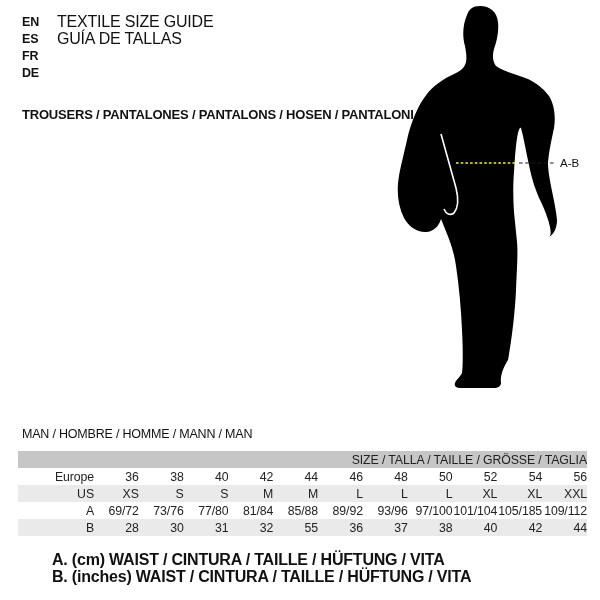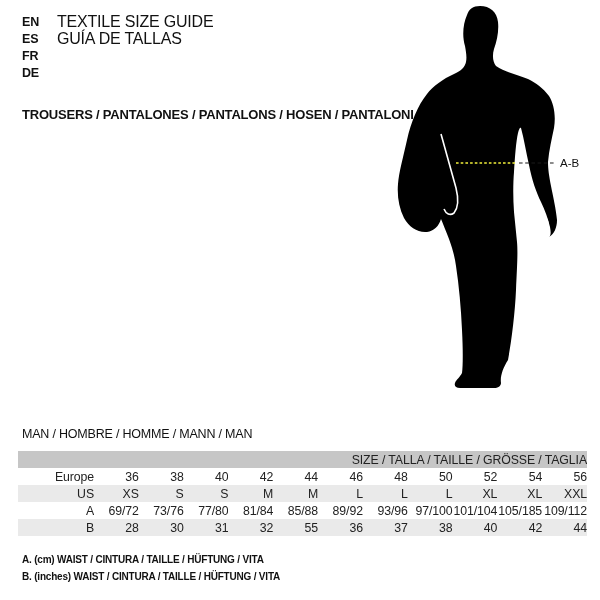--- a/index.html
+++ b/index.html
@@ -39,22 +39,22 @@
   }
   th.header-cell {
     background:var(--header-bg, #c6c6c6);
     text-align:left; padding-left:5px; font-weight:400; font-size:12.5px;
   }
   td.row-label { text-align:left; padding-left:5px; }
   tr.striped { background:var(--row-stripe, #eaeaea); }
 
   .notes { position:absolute; left:22px; top:552px; }
   .note-line {
-    font-weight:700; font-size:10px; letter-spacing:-0.2px;
-    line-height:16.5px; white-space:nowrap;
+    font-weight:700; font-size:16px; letter-spacing:-0.2px;
+    line-height:16.5px; white-space:nowrap;margin-left:30px;
   }
 </style>
 </head>
 <body>
 
 <div class="lang-list">
   <div class="lang-row">
     <span class="lang-code">EN</span>
     <span class="lang-label">TEXTILE SIZE GUIDE</span>
   </div>

